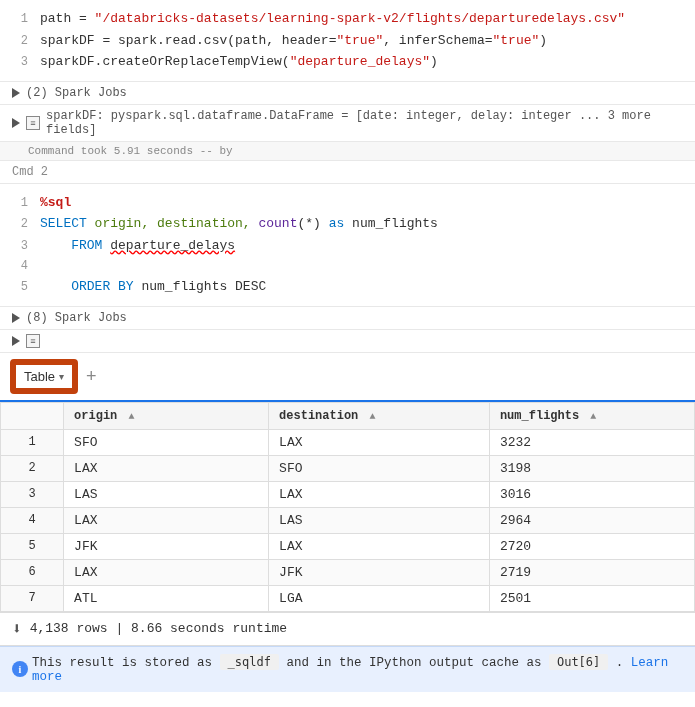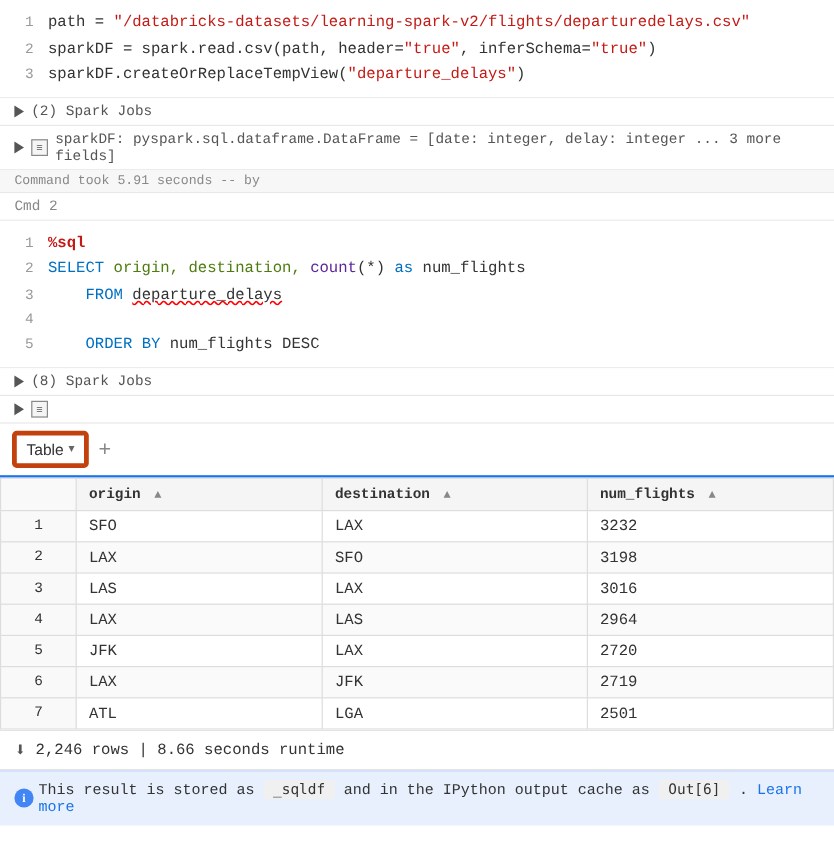--- a/index.html
+++ b/index.html
@@ -95,21 +95,21 @@
       line-height: 14px;
       text-align: center;
       color: #555;
       flex-shrink: 0;
     }
 
     
     .cmd-took-row {
       background: #f7f7f7;
       border-bottom: 1px solid #e8e8e8;
-      padding: 3px 12px;
+      padding: 3px 28px;
       font-size: 11px;
       color: #888;
       display: flex;
       align-items: center;
       gap: 4px;
     }
 
     .cmd-label {
       padding: 4px 12px;
       font-size: 12px;
@@ -129,21 +129,21 @@
       padding: 6px 10px;
       border-bottom: 2px solid #1a73e8;
       gap: 4px;
     }
 
     .table-btn {
       display: flex;
       align-items: center;
       gap: 4px;
       padding: 4px 8px;
-      border: 4px solid #c2410c;
+      border: 6px solid #c2410c;
       border-radius: 4px;
       background: #fff;
       cursor: pointer;
       font-size: 13px;
       color: #333;
     }
 
     .table-btn .chevron {
       font-size: 10px;
       color: #666;
@@ -419,21 +419,21 @@
       <td>ATL</td>
       <td>LGA</td>
       <td>2501</td>
     </tr>
       </tbody>
   </table>
 </div>
 
 <div class="download-row">
   <span class="download-icon">⬇</span>
-  <span class="footer-stats">2,246 rows  |  8.66 seconds runtime</span>
+  <span class="footer-stats">4,138 rows  |  8.66 seconds runtime</span>
 </div>
 
 <div class="info-bar">
   <div class="info-icon">i</div>
   <span class="info-text">
     <span>This result is stored as </span><span class="code-var">_sqldf</span><span> and in the IPython output cache as </span><span class="code-var">Out[6]</span><span> . </span><a class="learn-more">Learn more</a>
   </span>
 </div>
 
 </body></html>

